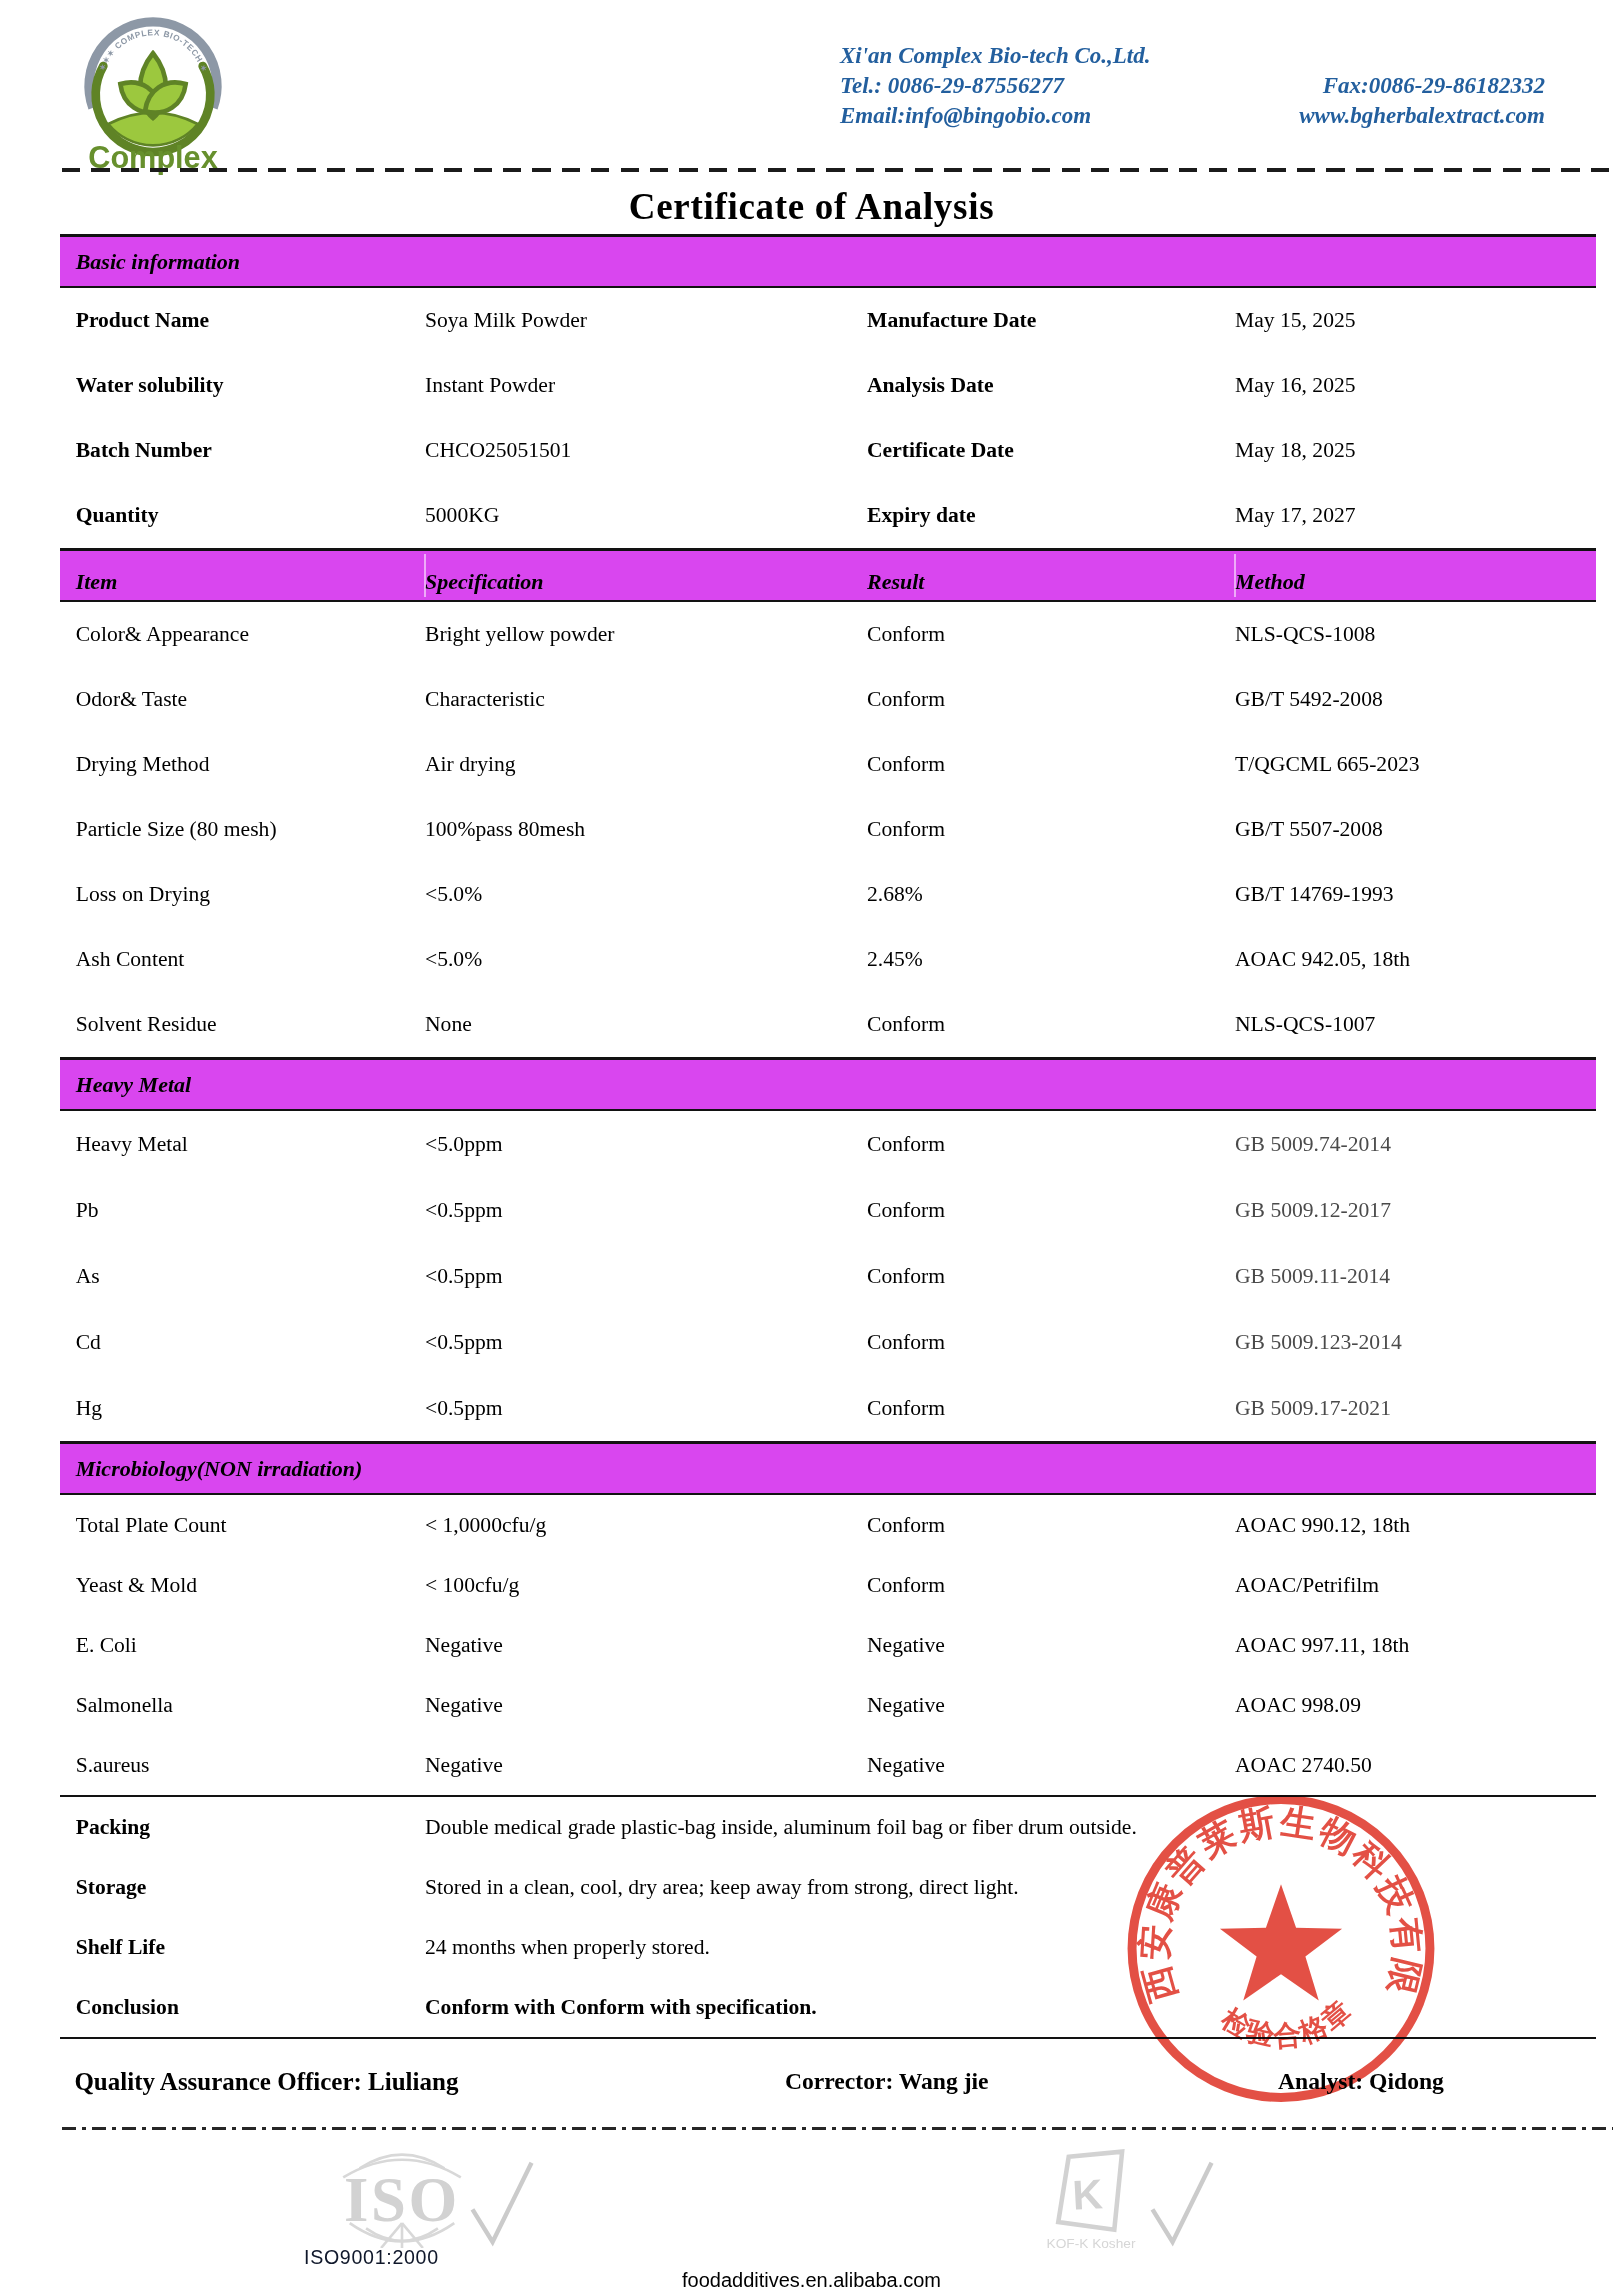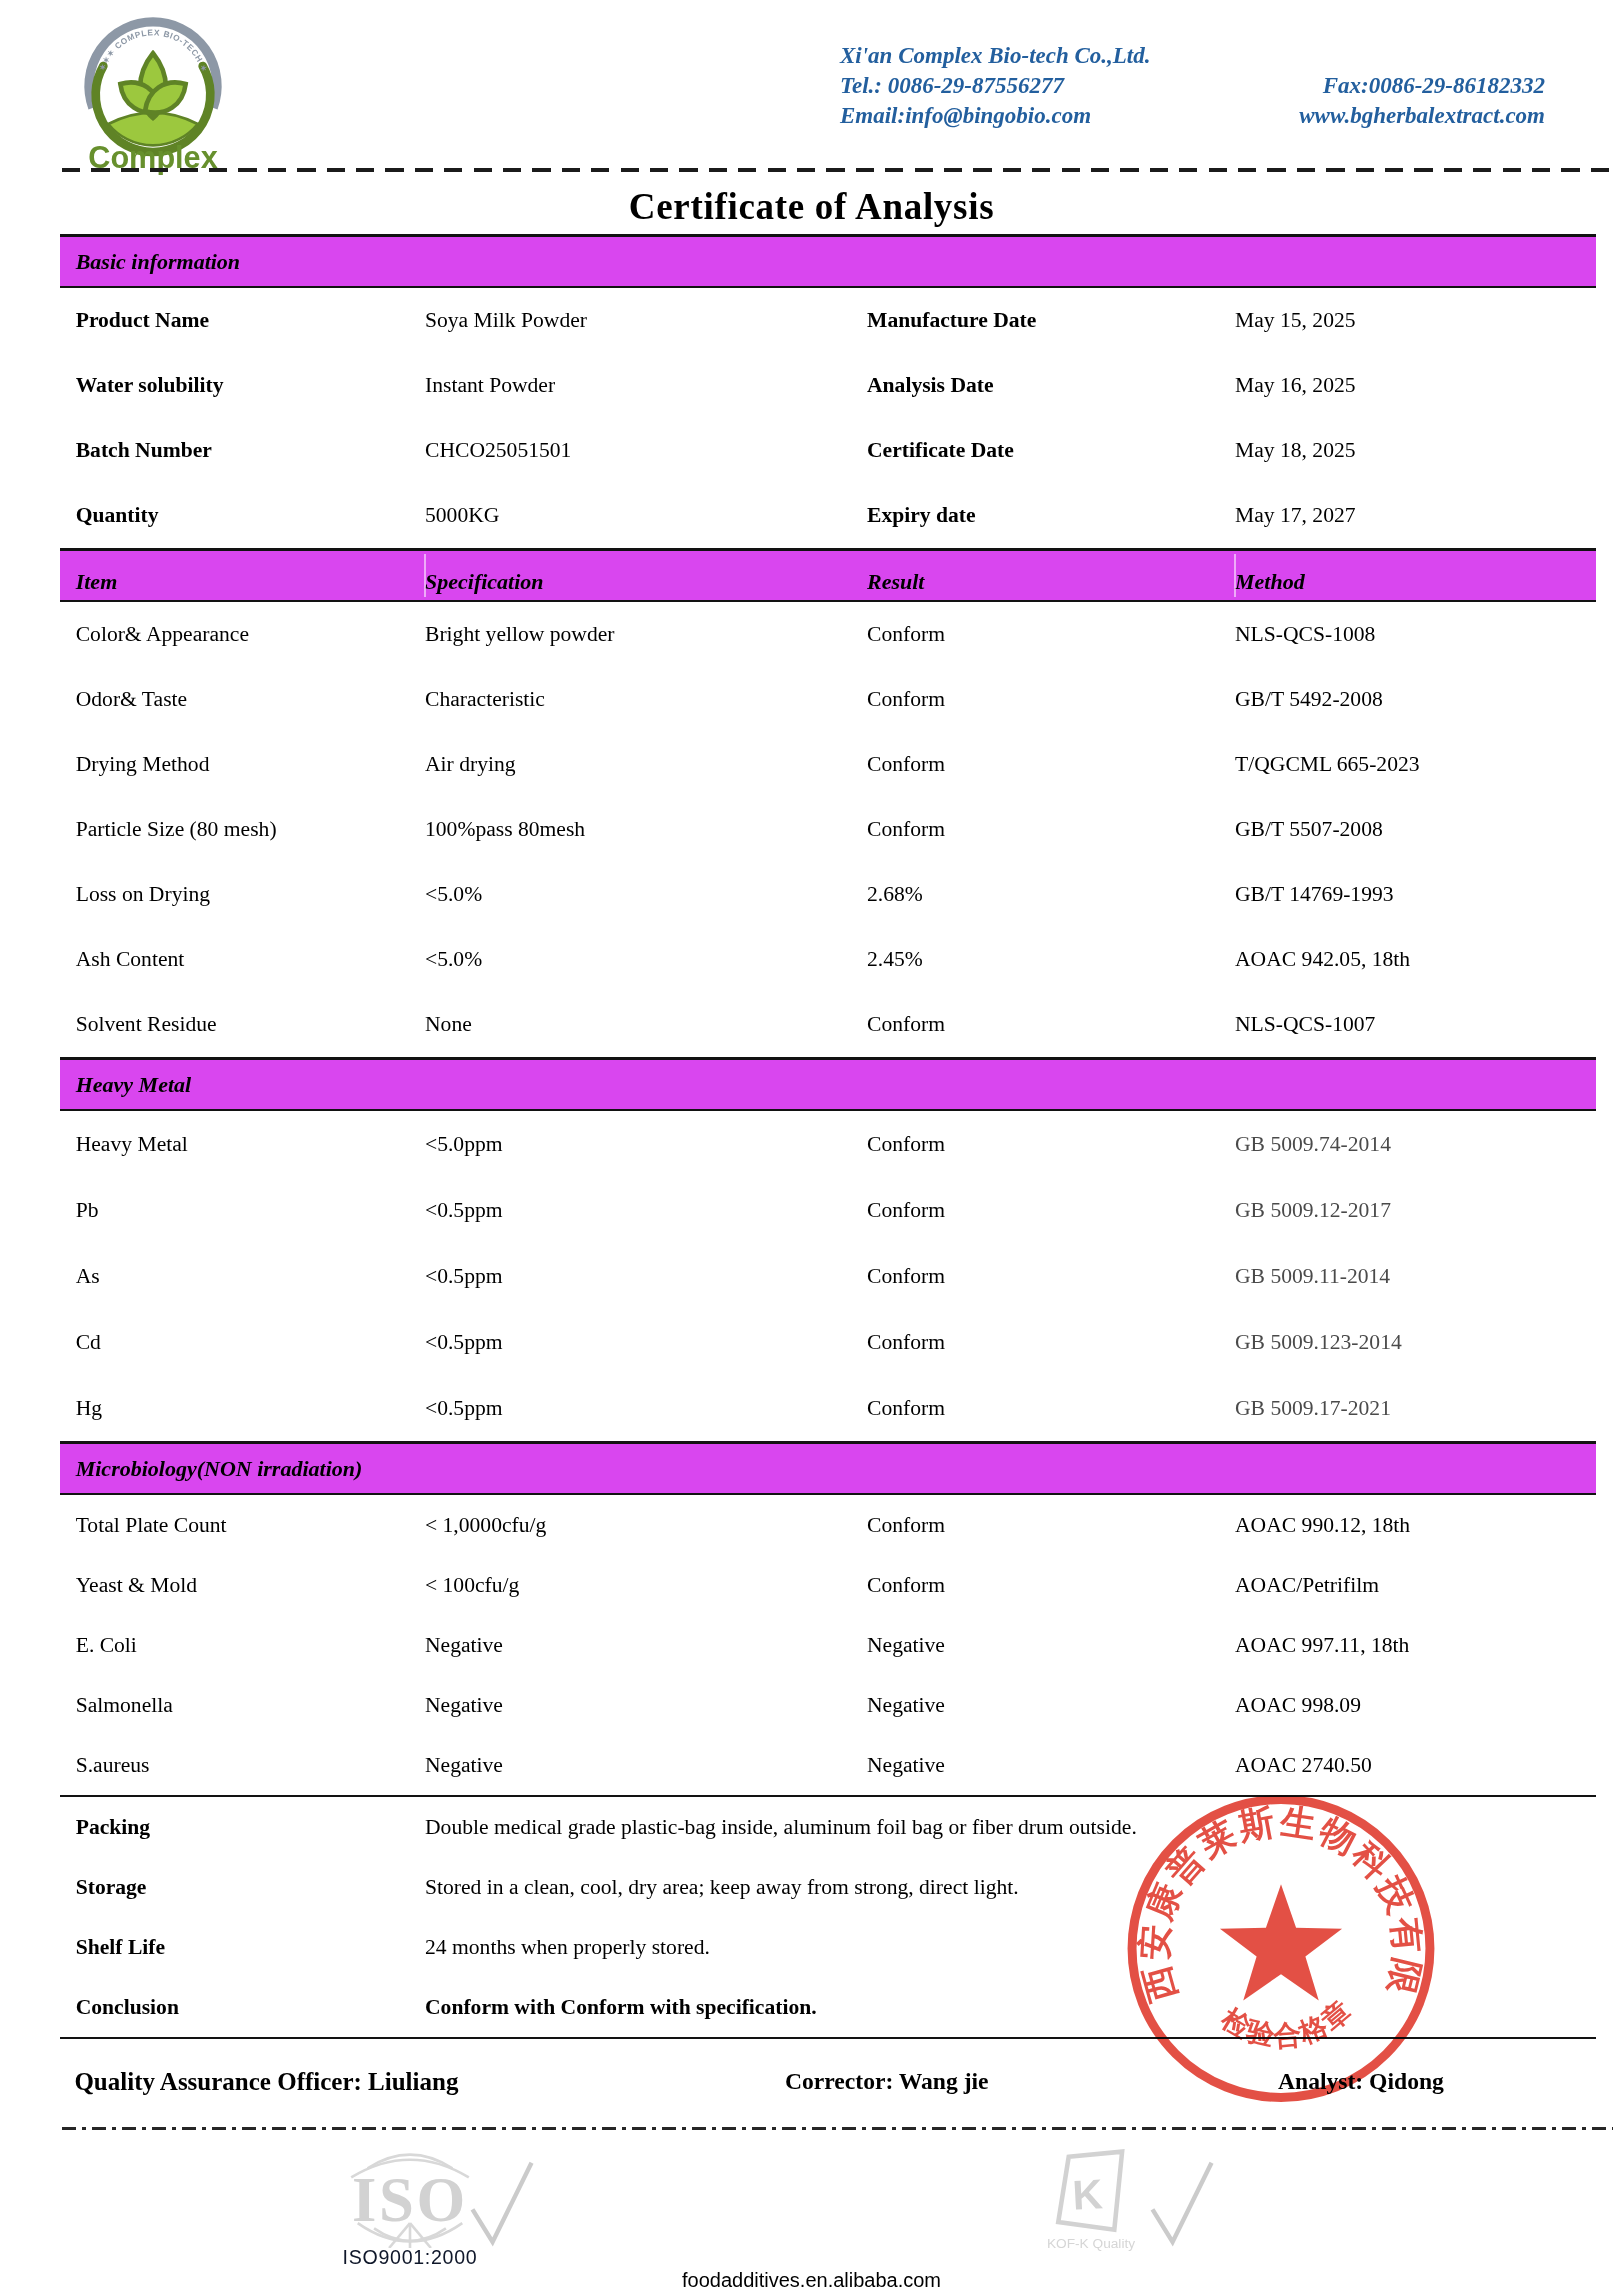--- a/index.html
+++ b/index.html
@@ -43,21 +43,21 @@
 
   .dashdot-rule{position:absolute;left:62px;right:10.5px;top:2127px;height:3.3px;
       background:repeating-linear-gradient(90deg,#262626 0 14.4px,transparent 14.4px 20px,#262626 20px 24px,transparent 24px 30px);}
 
   
   .stamp{position:absolute;left:1120px;top:1788px;width:322px;height:321px;
          opacity:.88;mix-blend-mode:multiply;z-index:20;pointer-events:none;}
 
   
   .wm{position:absolute;color:#cfcfcf;z-index:1;}
-  .wm-iso{left:312px;top:2150px;width:196px;text-align:center;}
+  .wm-iso{left:304px;top:2150px;width:196px;text-align:left;}
   .wm-iso-caption{font-family:"Liberation Sans",sans-serif;font-size:19.6px;color:#0f172a;margin-top:-3.9px;letter-spacing:0.7px;}
   .wm-check1{left:466px;top:2159px;}
   .wm-kofk{left:1042px;top:2149px;width:98px;text-align:center;}
   .wm-kofk-caption{font-family:"Liberation Sans",sans-serif;font-size:13.7px;color:#d6d6d6;margin-top:-1.3px;}
   .wm-check2{left:1146px;top:2159px;}
   .wm-site{left:0;top:2269px;width:100%;text-align:center;
            font-family:"Liberation Sans",sans-serif;font-size:20px;color:#000000;}
 </style>
 </head>
 <body>
@@ -317,21 +317,21 @@
     <svg width="72" height="88" viewBox="0 0 110 140">
       <path d="M8,80 L40,132 L102,6" fill="none" stroke="#cbcbcb" stroke-width="7"></path>
     </svg>
   </div>
 
   <div class="wm wm-kofk">
     <svg width="85" height="86" viewBox="0 0 130 132">
       <path d="M30,12 L112,4 L100,124 L14,112 Z" fill="none" stroke="#d2d2d2" stroke-width="7"></path>
       <text x="60" y="92" text-anchor="middle" font-family="Liberation Sans, sans-serif" font-size="64" font-weight="700" fill="#d2d2d2" transform="rotate(-3 60 92)">K</text>
     </svg>
-    <div class="wm-kofk-caption">KOF-K Quality</div>
+    <div class="wm-kofk-caption">KOF-K Kosher</div>
   </div>
 
   <div class="wm wm-check2">
     <svg width="72" height="88" viewBox="0 0 110 140">
       <path d="M8,80 L40,132 L102,6" fill="none" stroke="#cbcbcb" stroke-width="7"></path>
     </svg>
   </div>
 
   <div class="wm wm-site">foodadditives.en.alibaba.com</div>
 

